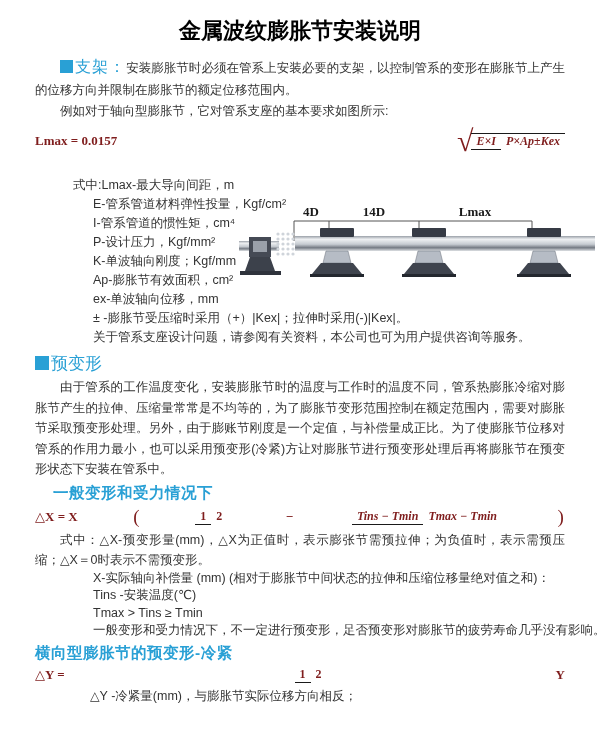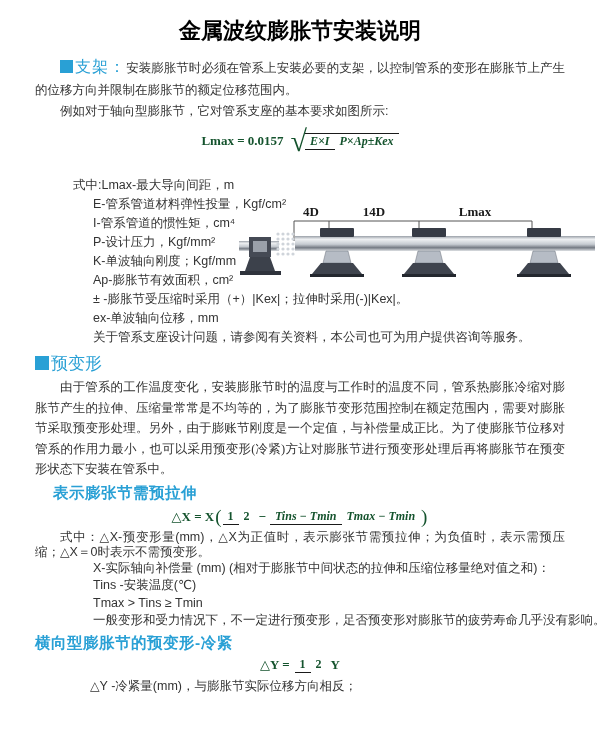--- a/index.html
+++ b/index.html
@@ -25,23 +25,23 @@
   .blue{color:#29a0d5;}
   .sq{
     display:inline-block;width:13px;height:13px;
     background:#29a0d5;margin-right:2px;vertical-align:-1px;
   }
   .p-support{margin:0;line-height:21.5px;text-indent:25px;text-align:justify;}
   .support-head{font-size:16px;font-weight:normal;letter-spacing:1px;}
   .p-eg{margin:0;line-height:21px;text-indent:2em;}
   
   .formula{
-    display:flex;justify-content:center;align-items:center;
+    display:flex;justify-content:space-between;align-items:center;
     font-family:"Liberation Serif","DejaVu Serif",serif;
-    font-weight:bold;color:#14532d;font-size:13px;
+    font-weight:bold;color:#7f1d1d;font-size:13px;
   }
   .f1{margin:4px 0 2px 0;}
   .frac{display:inline-flex;flex-direction:row;align-items:center;line-height:1.25;font-size:12px;}
   .frac .num{padding:0 5px;border-bottom:1px solid #1a1a1a;}
   .frac .den{padding:0 5px;}
   .it{font-style:italic;}
   .sqrt{display:inline-flex;align-items:center;margin-left:7px;}
   .sqrt .rad{font-size:30px;font-weight:normal;line-height:30px;margin-right:-2px;}
   .sqrt .frac{border-top:1.5px solid #1a1a1a;}
   .paren{font-size:19px;font-weight:normal;padding:0 1px;}
@@ -51,24 +51,24 @@
   .f3 .rhs{margin-left:4px;}
   
   .vars-wrap{position:relative;margin-top:2px;}
   .var-line{line-height:19px;padding-left:58px;white-space:nowrap;}
   .var-line.first{padding-left:38px;margin-top:20px;}
   .diagram{position:absolute;right:-32px;top:25px;width:360px;height:100px;}
   .dim-label{font:bold 13px "Liberation Serif","DejaVu Serif",serif;fill:#1a1a1a;}
   
   .h2{margin:6px 0 2px 0;font-size:17px;line-height:22px;font-weight:normal;}
   .h2 .sq{width:14px;height:14px;}
-  .p-body{margin:0;line-height:20.5px;text-indent:2em;text-align:justify;font-family:Liberation Serif, serif;}
+  .p-body{margin:0;line-height:20.5px;text-indent:2em;text-align:justify;}
   .h3{margin:2px 0 2px 18px;font-size:15.5px;line-height:21px;font-weight:bold;letter-spacing:0.5px;}
   .h3.no-ind{margin-left:0;}
-  .p-explain{margin:0;line-height:15px;text-indent:2em;text-align:justify;}
+  .p-explain{margin:0;line-height:20px;text-indent:2em;text-align:justify;}
   .avar-line{line-height:17.5px;padding-left:58px;white-space:nowrap;}
   .note-line{line-height:19px;padding-left:55px;}
 </style>
 </head>
 <body>
 
 <div class="page">
 
   <h1 class="doc-title">金属波纹膨胀节安装说明</h1>
 
@@ -87,22 +87,22 @@
     </span>
   </div>
 
   <div class="vars-wrap">
     <div class="var-line first">式中:Lmax-最大导向间距，m</div>
     <div class="var-line">E-管系管道材料弹性投量，Kgf/cm²</div>
     <div class="var-line">I-管系管道的惯性矩，cm⁴</div>
     <div class="var-line">P-设计压力，Kgf/mm²</div>
     <div class="var-line">K-单波轴向刚度；Kgf/mm</div>
     <div class="var-line">Ap-膨胀节有效面积，cm²</div>
+    <div class="var-line">ex-单波轴向位移，mm</div>
     <div class="var-line">± -膨胀节受压缩时采用（+）|Kex|；拉伸时采用(-)|Kex|。</div>
-    <div class="var-line">ex-单波轴向位移，mm</div>
     <div class="var-line">关于管系支座设计问题，请参阅有关资料，本公司也可为用户提供咨询等服务。</div>
 
     <svg class="diagram" viewBox="0 0 360 100">
       <defs>
         <linearGradient id="pipeGrad" x1="0" y1="0" x2="0" y2="1">
           <stop offset="0" stop-color="#9aa0a8"></stop>
           <stop offset="0.22" stop-color="#eef0f2"></stop>
           <stop offset="0.55" stop-color="#c6cbd1"></stop>
           <stop offset="0.78" stop-color="#757b84"></stop>
           <stop offset="1" stop-color="#dfe2e5"></stop>
@@ -171,21 +171,21 @@
         <polygon points="291,62 323,62 332,73 282,73" fill="#3f444e"></polygon>
         <rect x="280" y="73" width="54" height="3" fill="#23272e"></rect>
       </g>
     </svg>
   </div>
 
   <h2 class="h2 blue"><span class="sq"></span><span>预变形</span></h2>
 
   <p class="p-body">由于管系的工作温度变化，安装膨胀节时的温度与工作时的温度不同，管系热膨胀冷缩对膨胀节产生的拉伸、压缩量常常是不均等的，为了膨胀节变形范围控制在额定范围内，需要对膨胀节采取预变形处理。另外，由于膨账节刚度是一个定值，与补偿量成正比。为了使膨胀节位移对管系的作用力最小，也可以采用预变形(冷紧)方让对膨胀节进行预变形处理后再将膨胀节在预变形状态下安装在管系中。</p>
 
-  <h3 class="h3 blue">表示膨张节需预拉伸</h3>
+  <h3 class="h3 blue">一般变形和受力情况下</h3>
 
   <div class="formula f2">
     <span>△X = X</span>
     <span class="paren">(</span>
     <span class="frac">
       <span class="num">1</span>
       <span class="den">2</span>
     </span>
     <span class="op">−</span>
     <span class="frac it">

